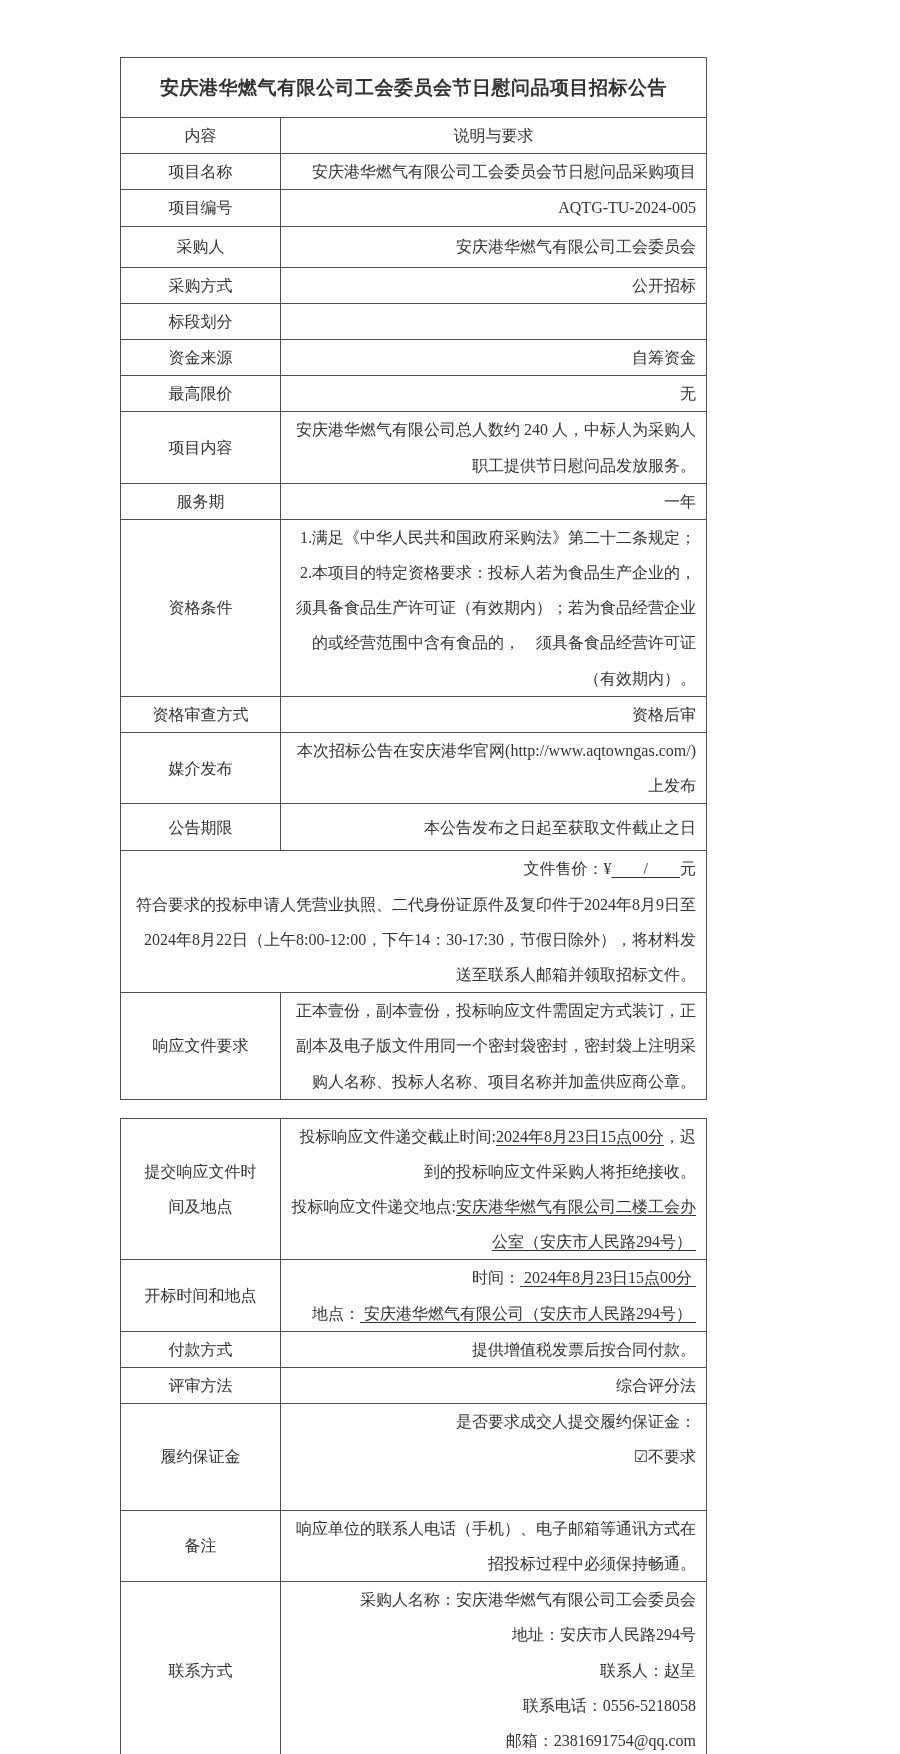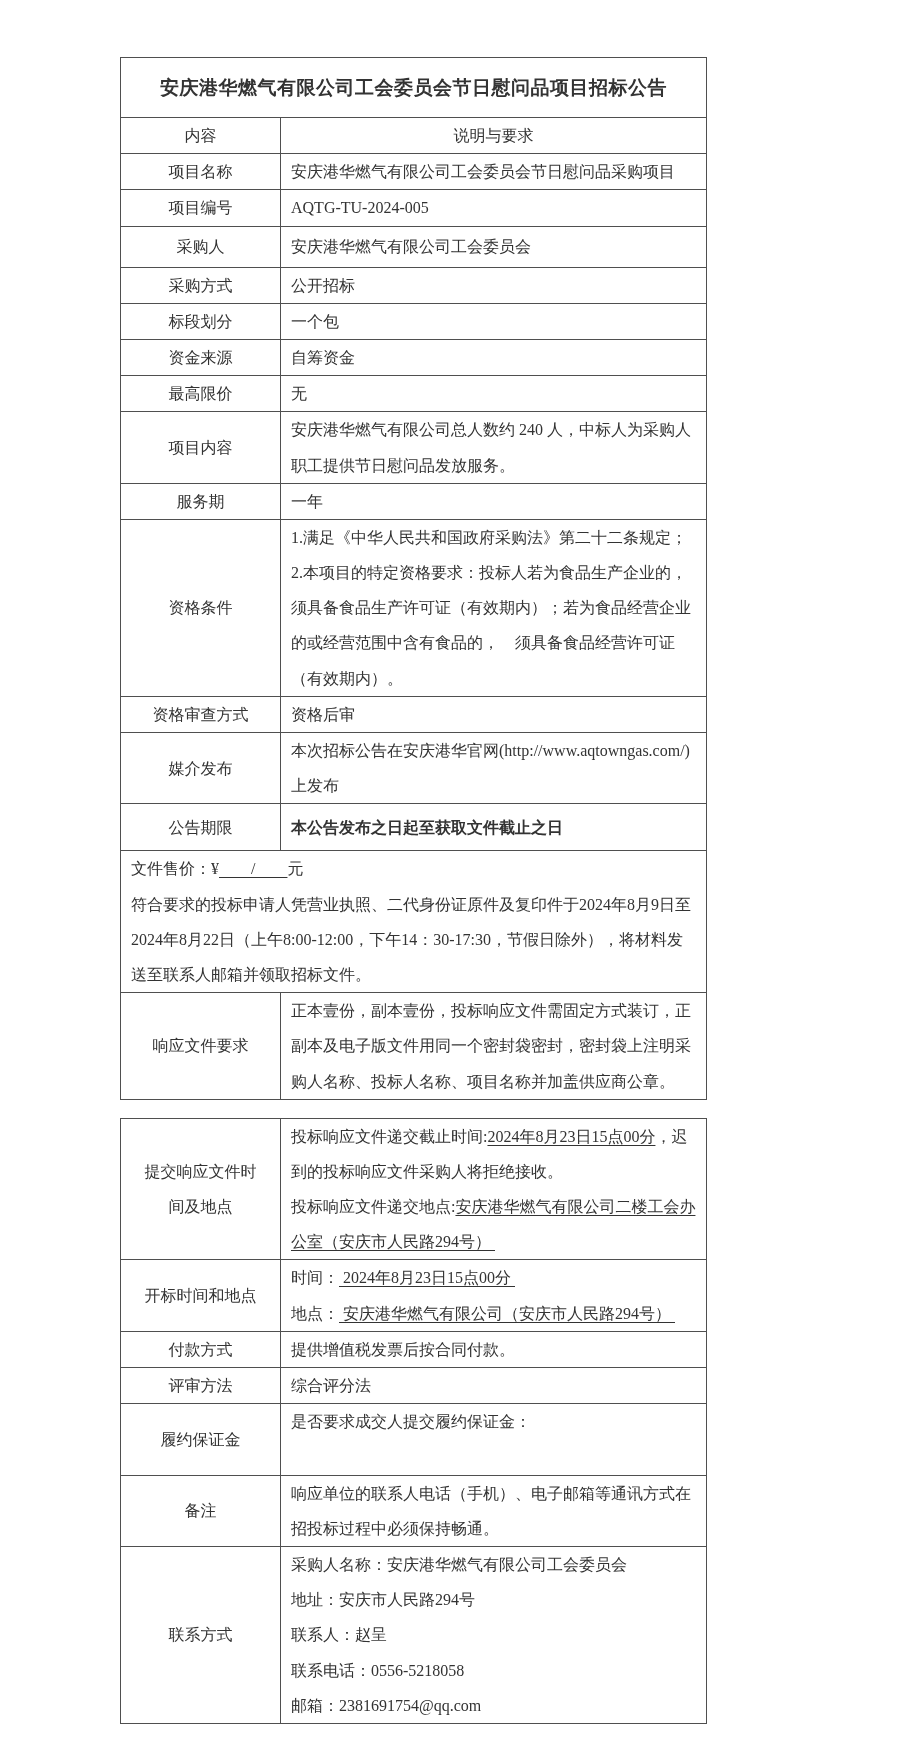--- a/index.html
+++ b/index.html
@@ -46,20 +46,21 @@
     white-space: pre-line;
     padding: 0 4px;
     font-family: Liberation Serif, serif;
   }
   .t-value {
     flex: 1 1 auto;
     padding: 0 10px;
     line-height: 2.2;
     display: flex; flex-direction: column; justify-content: center;
     min-width: 0;
+    text-align: right;
   }
   .t-value p { margin: 0; }
   .t-value.center { text-align: center; }
   .u { text-decoration: underline; text-decoration-thickness: 1px; text-underline-offset: 3px; }
 </style>
 </head>
 <body>
 
 <div class="page">
   <div class="doc">
@@ -90,23 +91,20 @@
           </div>
         </div>
         <div class="t-row">
           <div class="t-label">采购方式</div>
           <div class="t-value">
             <p><span>公开招标</span></p>
           </div>
         </div>
         <div class="t-row">
           <div class="t-label">标段划分</div>
-          <div class="t-value">
-            <p><span>一个包</span></p>
-          </div>
         </div>
         <div class="t-row">
           <div class="t-label">资金来源</div>
           <div class="t-value">
             <p><span>自筹资金</span></p>
           </div>
         </div>
         <div class="t-row">
           <div class="t-label">最高限价</div>
           <div class="t-value">
@@ -139,21 +137,21 @@
           </div>
         </div>
         <div class="t-row">
           <div class="t-label">媒介发布</div>
           <div class="t-value" style="min-height: 52px;">
             <p><span>本次招标公告在安庆港华官网(http://www.aqtowngas.com/)上发布</span></p>
           </div>
         </div>
         <div class="t-row">
           <div class="t-label">公告期限</div>
-          <div class="t-value" style="min-height: 46px; font-weight: bold;">
+          <div class="t-value" style="min-height: 46px;">
             <p><span>本公告发布之日起至获取文件截止之日</span></p>
           </div>
         </div>
         <div class="t-row">
           <div class="t-value">
             <p><span>文件售价：¥</span><span class="u">　　/　　</span><span>元</span></p>
             <p><span>符合要求的投标申请人凭营业执照、二代身份证原件及复印件于2024年8月9日至2024年8月22日（上午8:00-12:00，下午14：30-17:30，节假日除外），将材料发送至联系人邮箱并领取招标文件。</span></p>
           </div>
         </div>
         <div class="t-row">
@@ -190,20 +188,21 @@
         <div class="t-row">
           <div class="t-label">评审方法</div>
           <div class="t-value">
             <p><span>综合评分法</span></p>
           </div>
         </div>
         <div class="t-row">
           <div class="t-label">履约保证金</div>
           <div class="t-value">
             <p><span>是否要求成交人提交履约保证金：</span></p>
+            <p><span>☑</span><span>不要求</span></p>
             <p><span>&nbsp;</span></p>
           </div>
         </div>
         <div class="t-row">
           <div class="t-label">备注</div>
           <div class="t-value">
             <p><span>响应单位的联系人电话（手机）、电子邮箱等通讯方式在招投标过程中必须保持畅通。</span></p>
           </div>
         </div>
         <div class="t-row">

